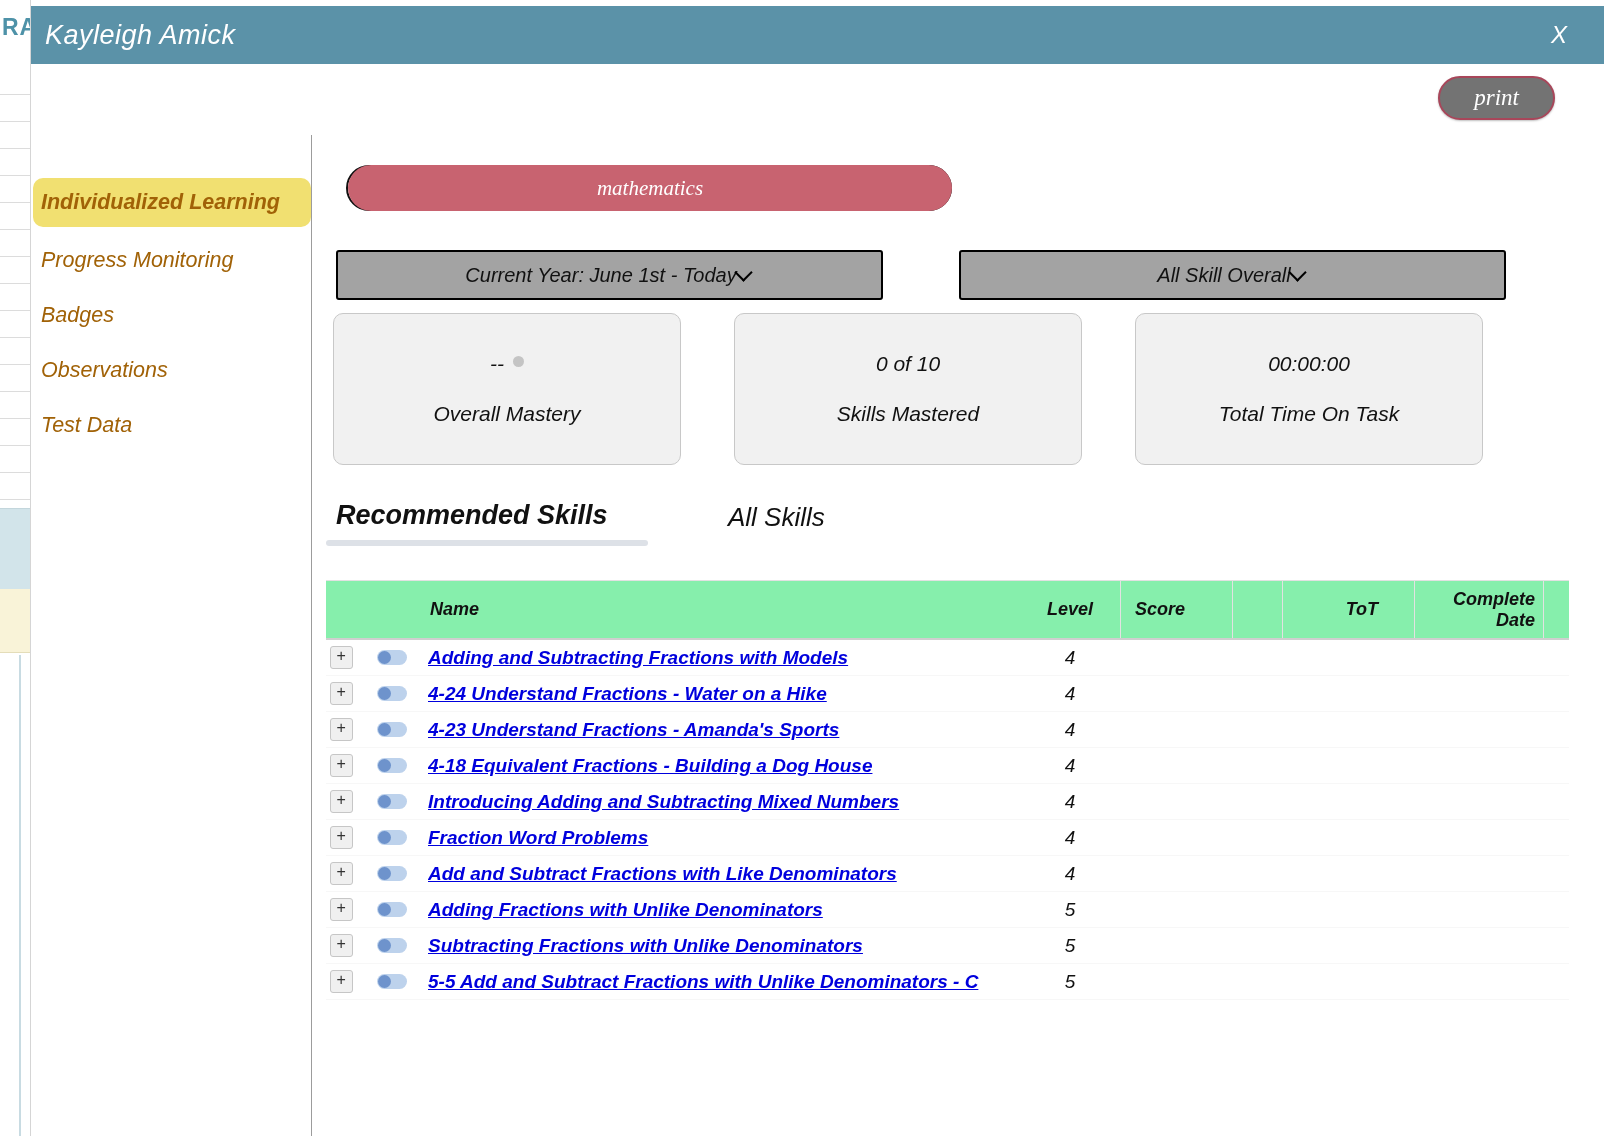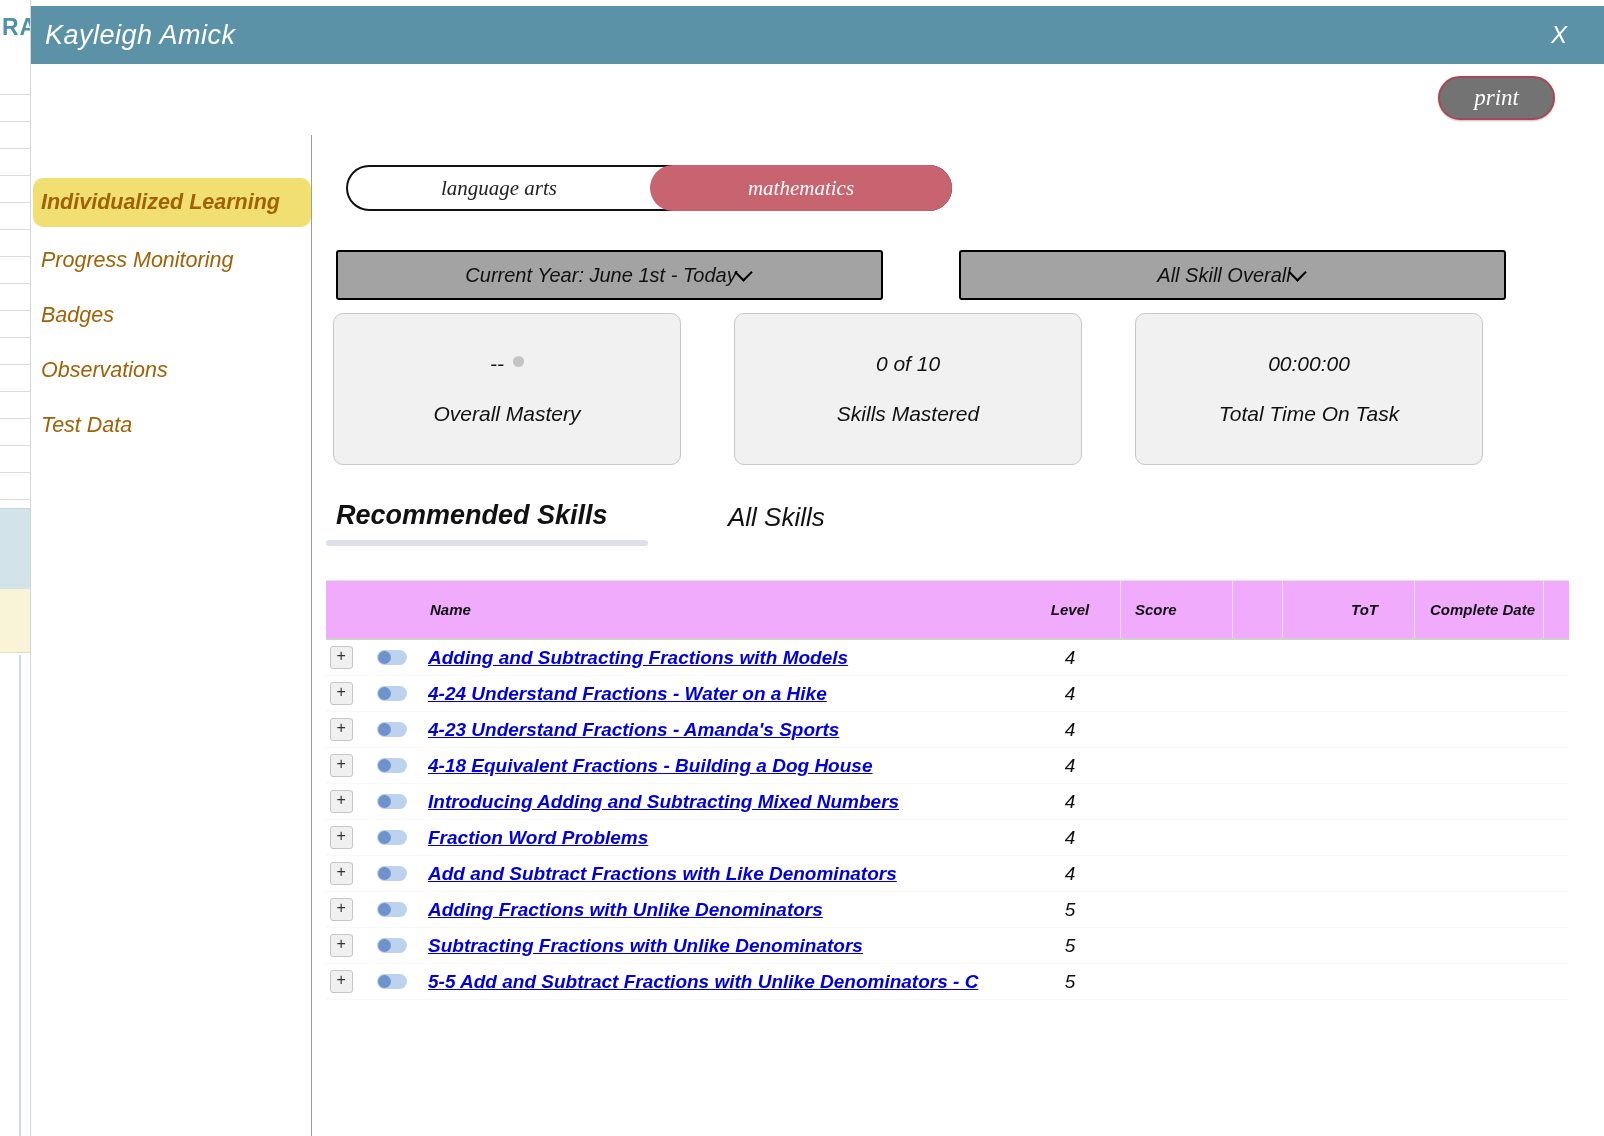--- a/index.html
+++ b/index.html
@@ -53,21 +53,21 @@
   .card-label{font-size:21px;}
   .dot{width:11px;height:11px;border-radius:50%;background:#c4c4c4;display:inline-block;margin-top:-6px;}
 
   .tab-rec{position:absolute;left:305px;top:500px;font-size:27px;font-weight:bold;}
   .tab-underline{position:absolute;left:295px;top:540px;width:322px;height:6px;background:#dde1e7;border-radius:3px;}
   .tab-all{position:absolute;left:697px;top:502px;font-size:26px;}
 
   
   .table{position:absolute;left:295px;top:580px;width:1243px;}
   .thead,.trow{display:grid;grid-template-columns:30px 72px 592px 100px 112px 50px 132px 129px 16px;align-items:center;}
-  .thead{height:57px;background:#f0abfc;border-top:1px solid #e2e2e2;border-bottom:2px solid #cfcfcf;font-weight:bold;font-size:15px;}
+  .thead{height:57px;background:#86efac;border-top:1px solid #e2e2e2;border-bottom:2px solid #cfcfcf;font-weight:bold;font-size:18px;}
   .thead>div{display:flex;align-items:center;height:100%;}
   .th-name{padding-left:2px;}
   .th-level{justify-content:center;}
   .th-score{padding-left:14px;border-left:1px solid #e2e2e2;}
   .th-gap{border-left:1px solid #e2e2e2;}
   .th-tot{justify-content:flex-end;padding-right:36px;border-left:1px solid #e2e2e2;}
   .th-cdate{justify-content:flex-end;padding-right:8px;text-align:right;line-height:1.15;border-left:1px solid #e2e2e2;}
   .th-end{border-left:1px solid #e2e2e2;}
 
   .trow{height:35px;font-size:19px;border-bottom:1px solid #f7f7f7;}
@@ -112,21 +112,20 @@
         <div class="side-item">Badges</div>
 
         <div class="side-item">Observations</div>
 
         <div class="side-item">Test Data</div>
       </div>
     <div class="v-divider"></div>
 
     <div class="seg">
 
-        <div class="seg-opt">language arts</div>
 
         <div class="seg-opt selected">mathematics</div>
       </div>
 
     <div class="dropdown dd-date">
       <span>Current Year: June 1st - Today</span>
       <span class="chev"></span>
     </div>
     <div class="dropdown dd-domain">
       <span>All Skill Overall</span>

